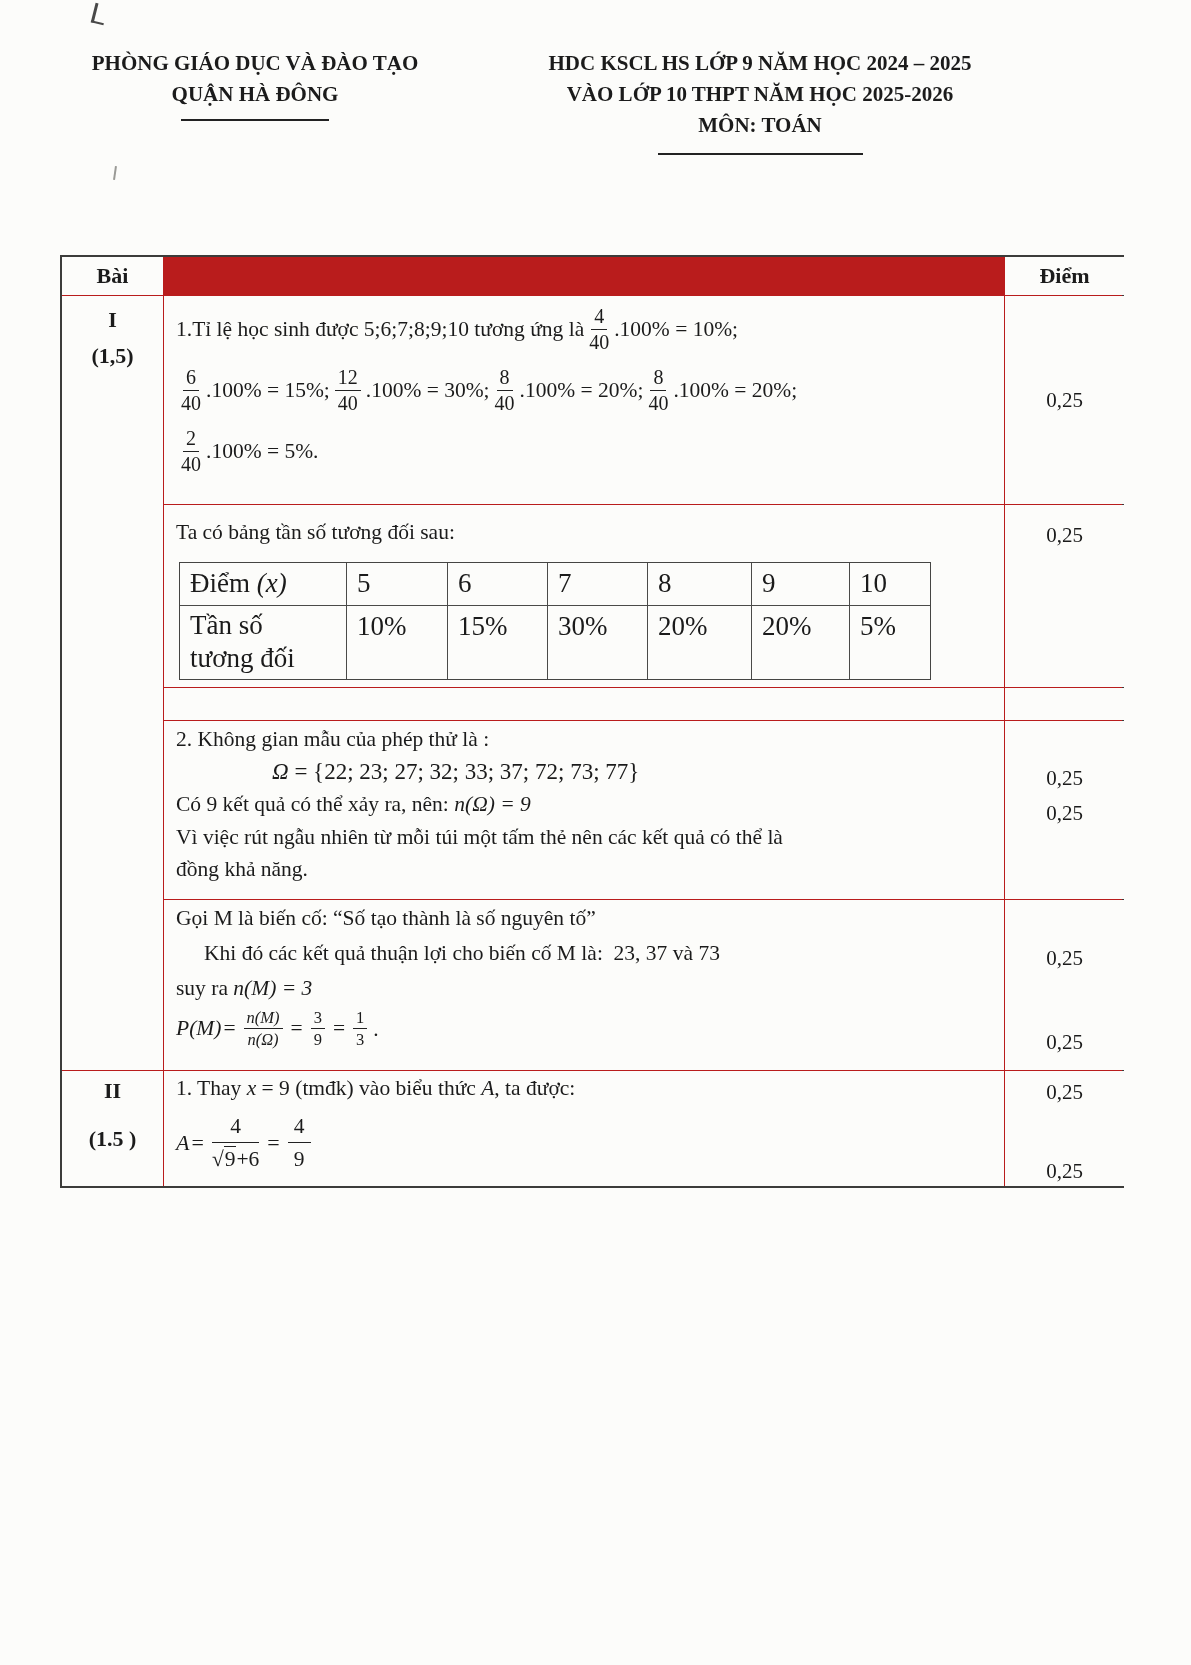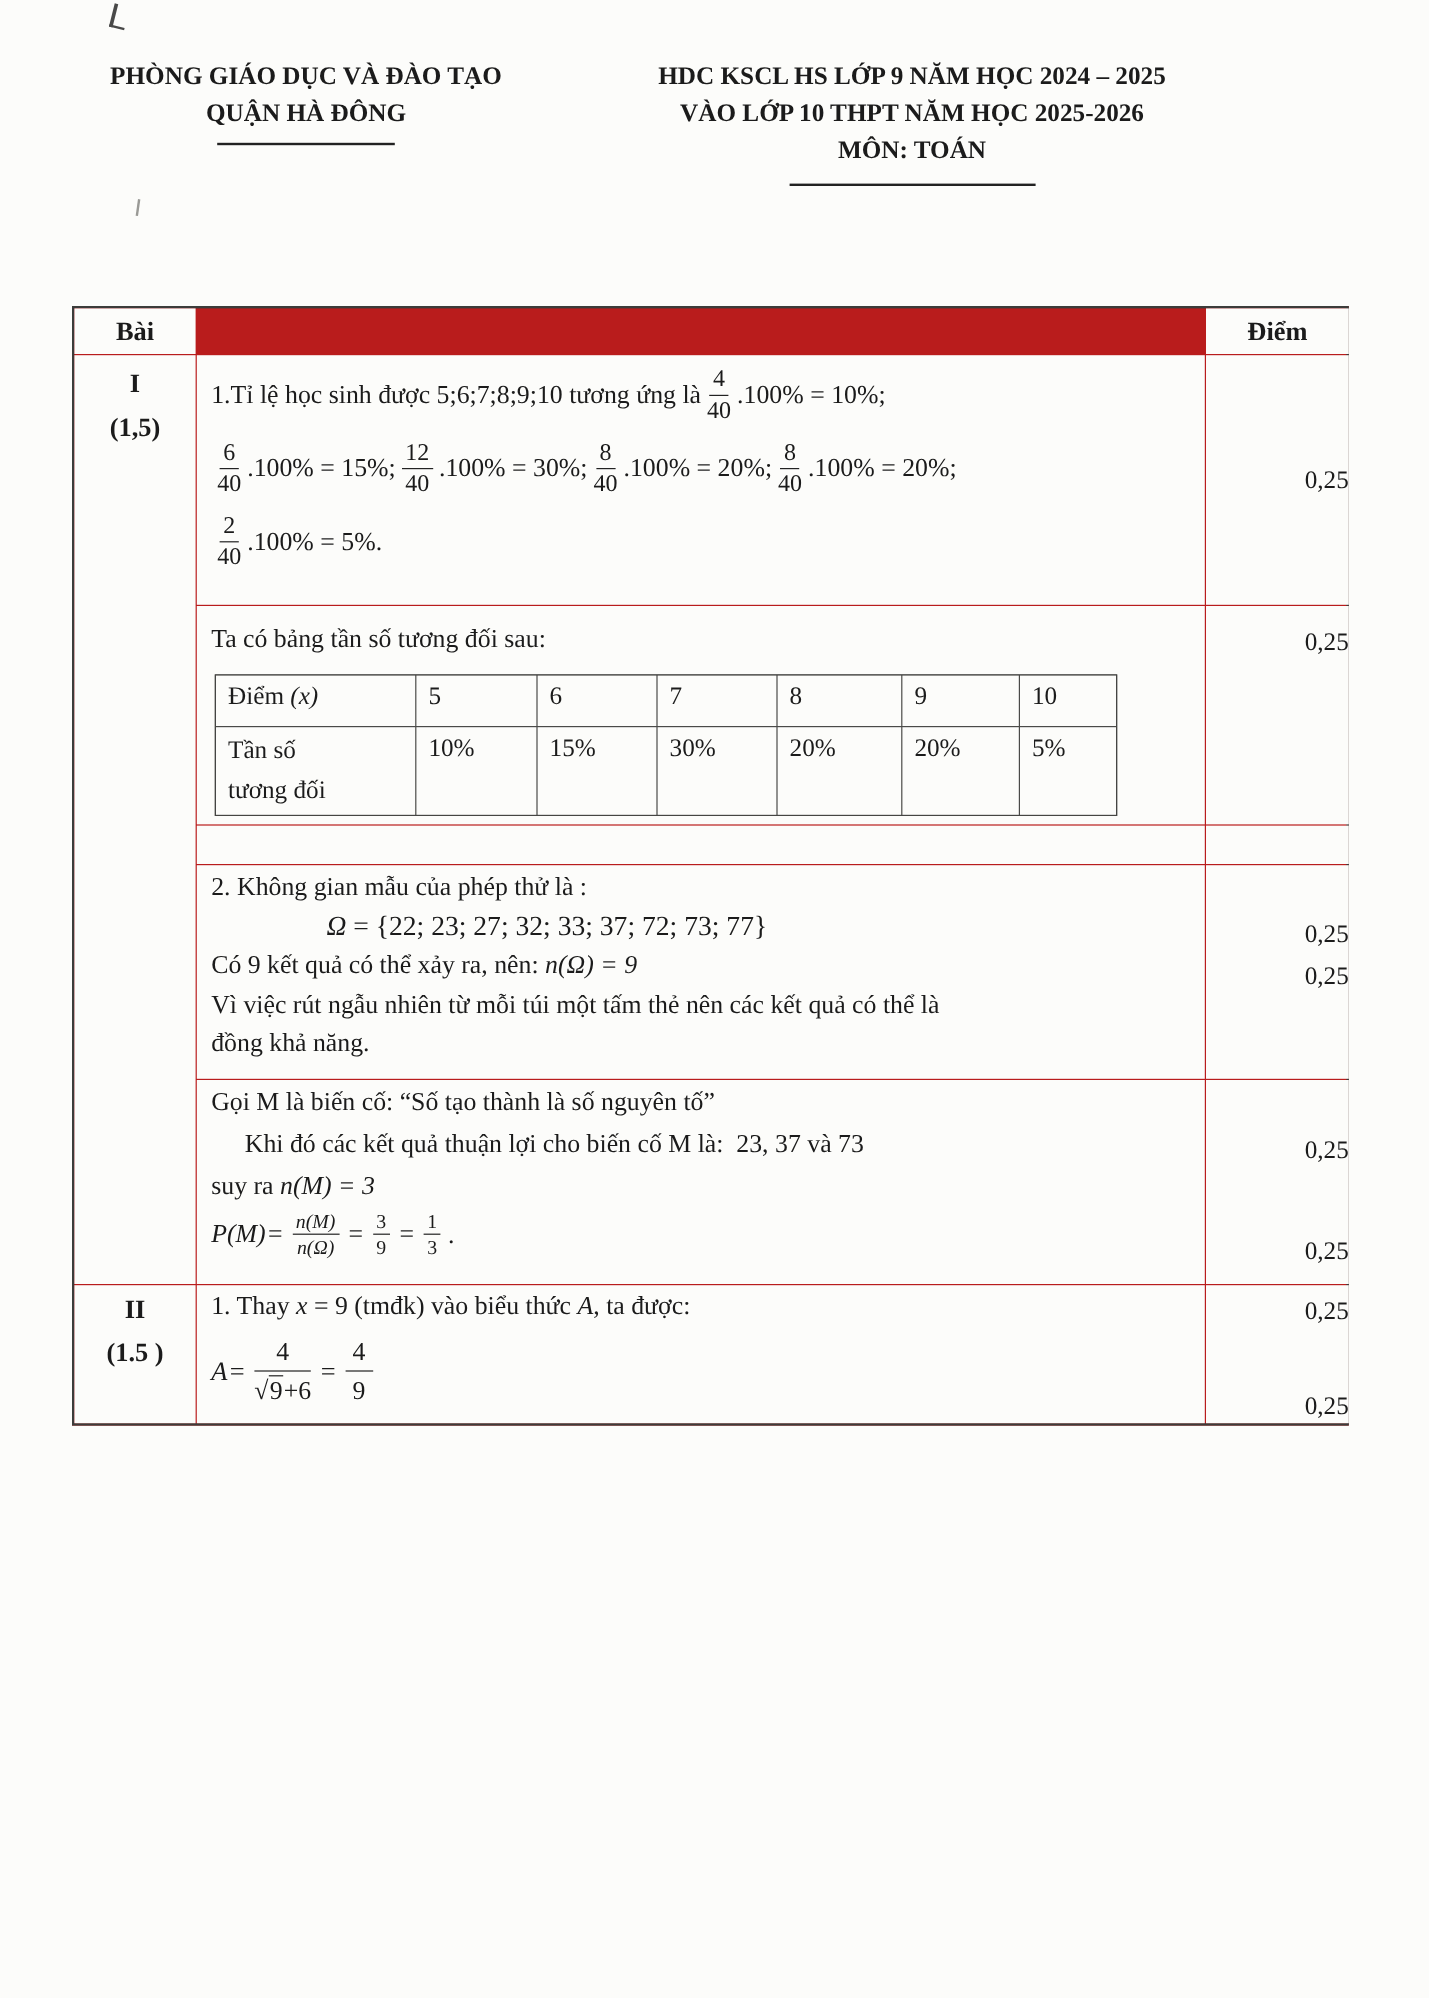--- a/index.html
+++ b/index.html
@@ -32,23 +32,23 @@
     grid-template-rows:38px 208px 182px 32px 178px 170px 115px;
     gap:1px;background:#b91c1c;
     border:2px solid #3c3c3a;
     width:1060px;
   }
   .cell{background:#fcfcfa;min-width:0;}
   .th{display:flex;align-items:center;justify-content:center;font-weight:bold;font-size:22px;}
   .bai-cell{display:flex;flex-direction:column;align-items:center;
     font-weight:bold;font-size:22px;line-height:36px;}
   .bai-I{grid-column:1;grid-row:2/7;padding-top:6px;}
-  .bai-II{grid-column:1;grid-row:7;padding-top:2px;}
+  .bai-II{grid-column:1;grid-row:7;padding-top:2px;gap:12px;}
   .content{grid-column:2;font-size:21.5px;padding:0 10px 0 12px;}
-  .score{grid-column:3;display:flex;flex-direction:column;align-items:flex-end;
+  .score{grid-column:3;display:flex;flex-direction:column;align-items:center;
     font-size:21px;line-height:35px;}
   .score-center{justify-content:center;}
   .score-r2{padding-top:13px;}
   .score-r3{padding-top:40px;}
   .score-r4{padding-top:41px;}
   .score-r4 .s2{margin-top:49px;}
   .score-r5{padding-top:4px;}
   .score-r5 .s2{margin-top:44px;}
   
   .frac{display:inline-flex;flex-direction:column;align-items:center;
@@ -60,21 +60,21 @@
   
   .row2{padding-top:10px;}
   .intro-line{line-height:34px;}
   .freq-table{
     display:grid;
     grid-template-columns:166px 100px 99px 99px 103px 97px 80px;
     grid-template-rows:42px 73px;
     gap:1px;background:#4a4a48;border:1.5px solid #454543;
     width:fit-content;margin:13px 0 0 3px;
   }
-  .fcell{background:#fcfcfa;font-size:21px;padding:5px 0 0 10px;}
+  .fcell{background:#fcfcfa;font-size:27px;padding:5px 0 0 10px;}
   .fcell .ital{font-style:italic;}
   .flabel2{line-height:33px;padding-top:3px;}
   
   .row3{padding-top:2px;font-size:21.5px;line-height:32.5px;}
   .row3 .omega-line{margin-left:96px;font-size:23px;}
   .row4{padding-top:1px;line-height:35px;}
   .math{font-style:italic;}
   .nowrap{white-space:nowrap;}
   .prewrap{white-space:pre-wrap;margin-left:28px;}
   .pm-line{display:flex;align-items:center;margin-top:2px;}

